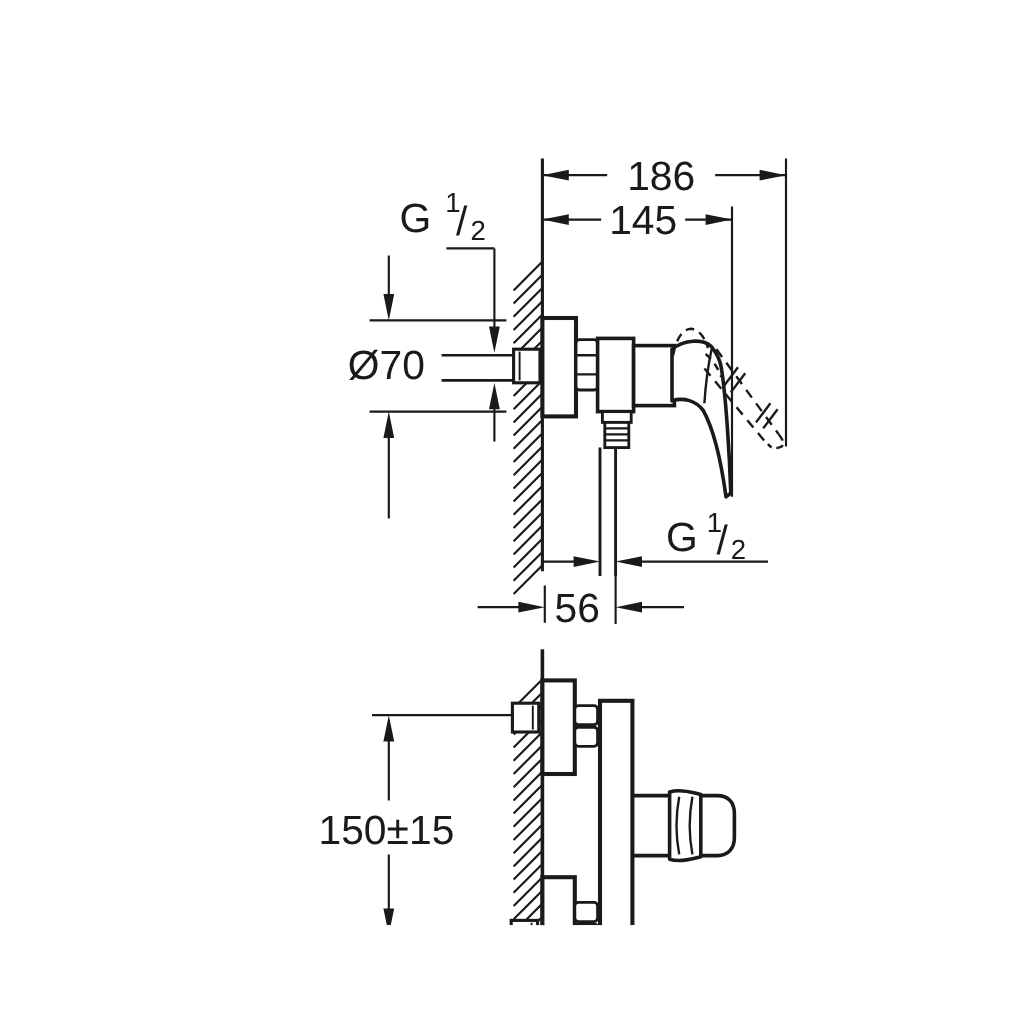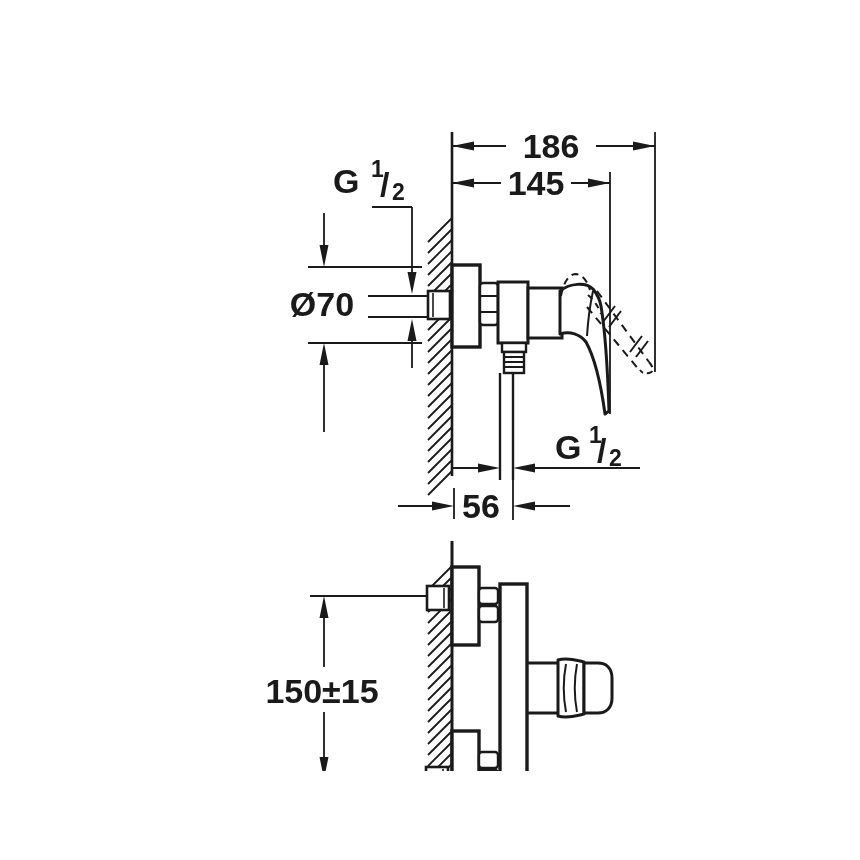--- a/index.html
+++ b/index.html
@@ -2,21 +2,20 @@
 <html><head>
 <meta charset="utf-8">
 <style>
   html,body{margin:0;padding:0;background:#ffffff;}
   .canvas{
     position:relative;
     width:860px;height:771px;
     background:#ffffff;
     overflow:hidden;
     font-family:"Liberation Sans", sans-serif;
-    font-weight:bold;
   }
   svg{display:block;}
   svg text{
     font-family:"Liberation Sans", sans-serif;
     fill:#1a1a1a;
   }
   .dim-text{font-size:34px;}
   .frac-big{font-size:34px;}
   .frac-small{font-size:23px;}
 </style>

